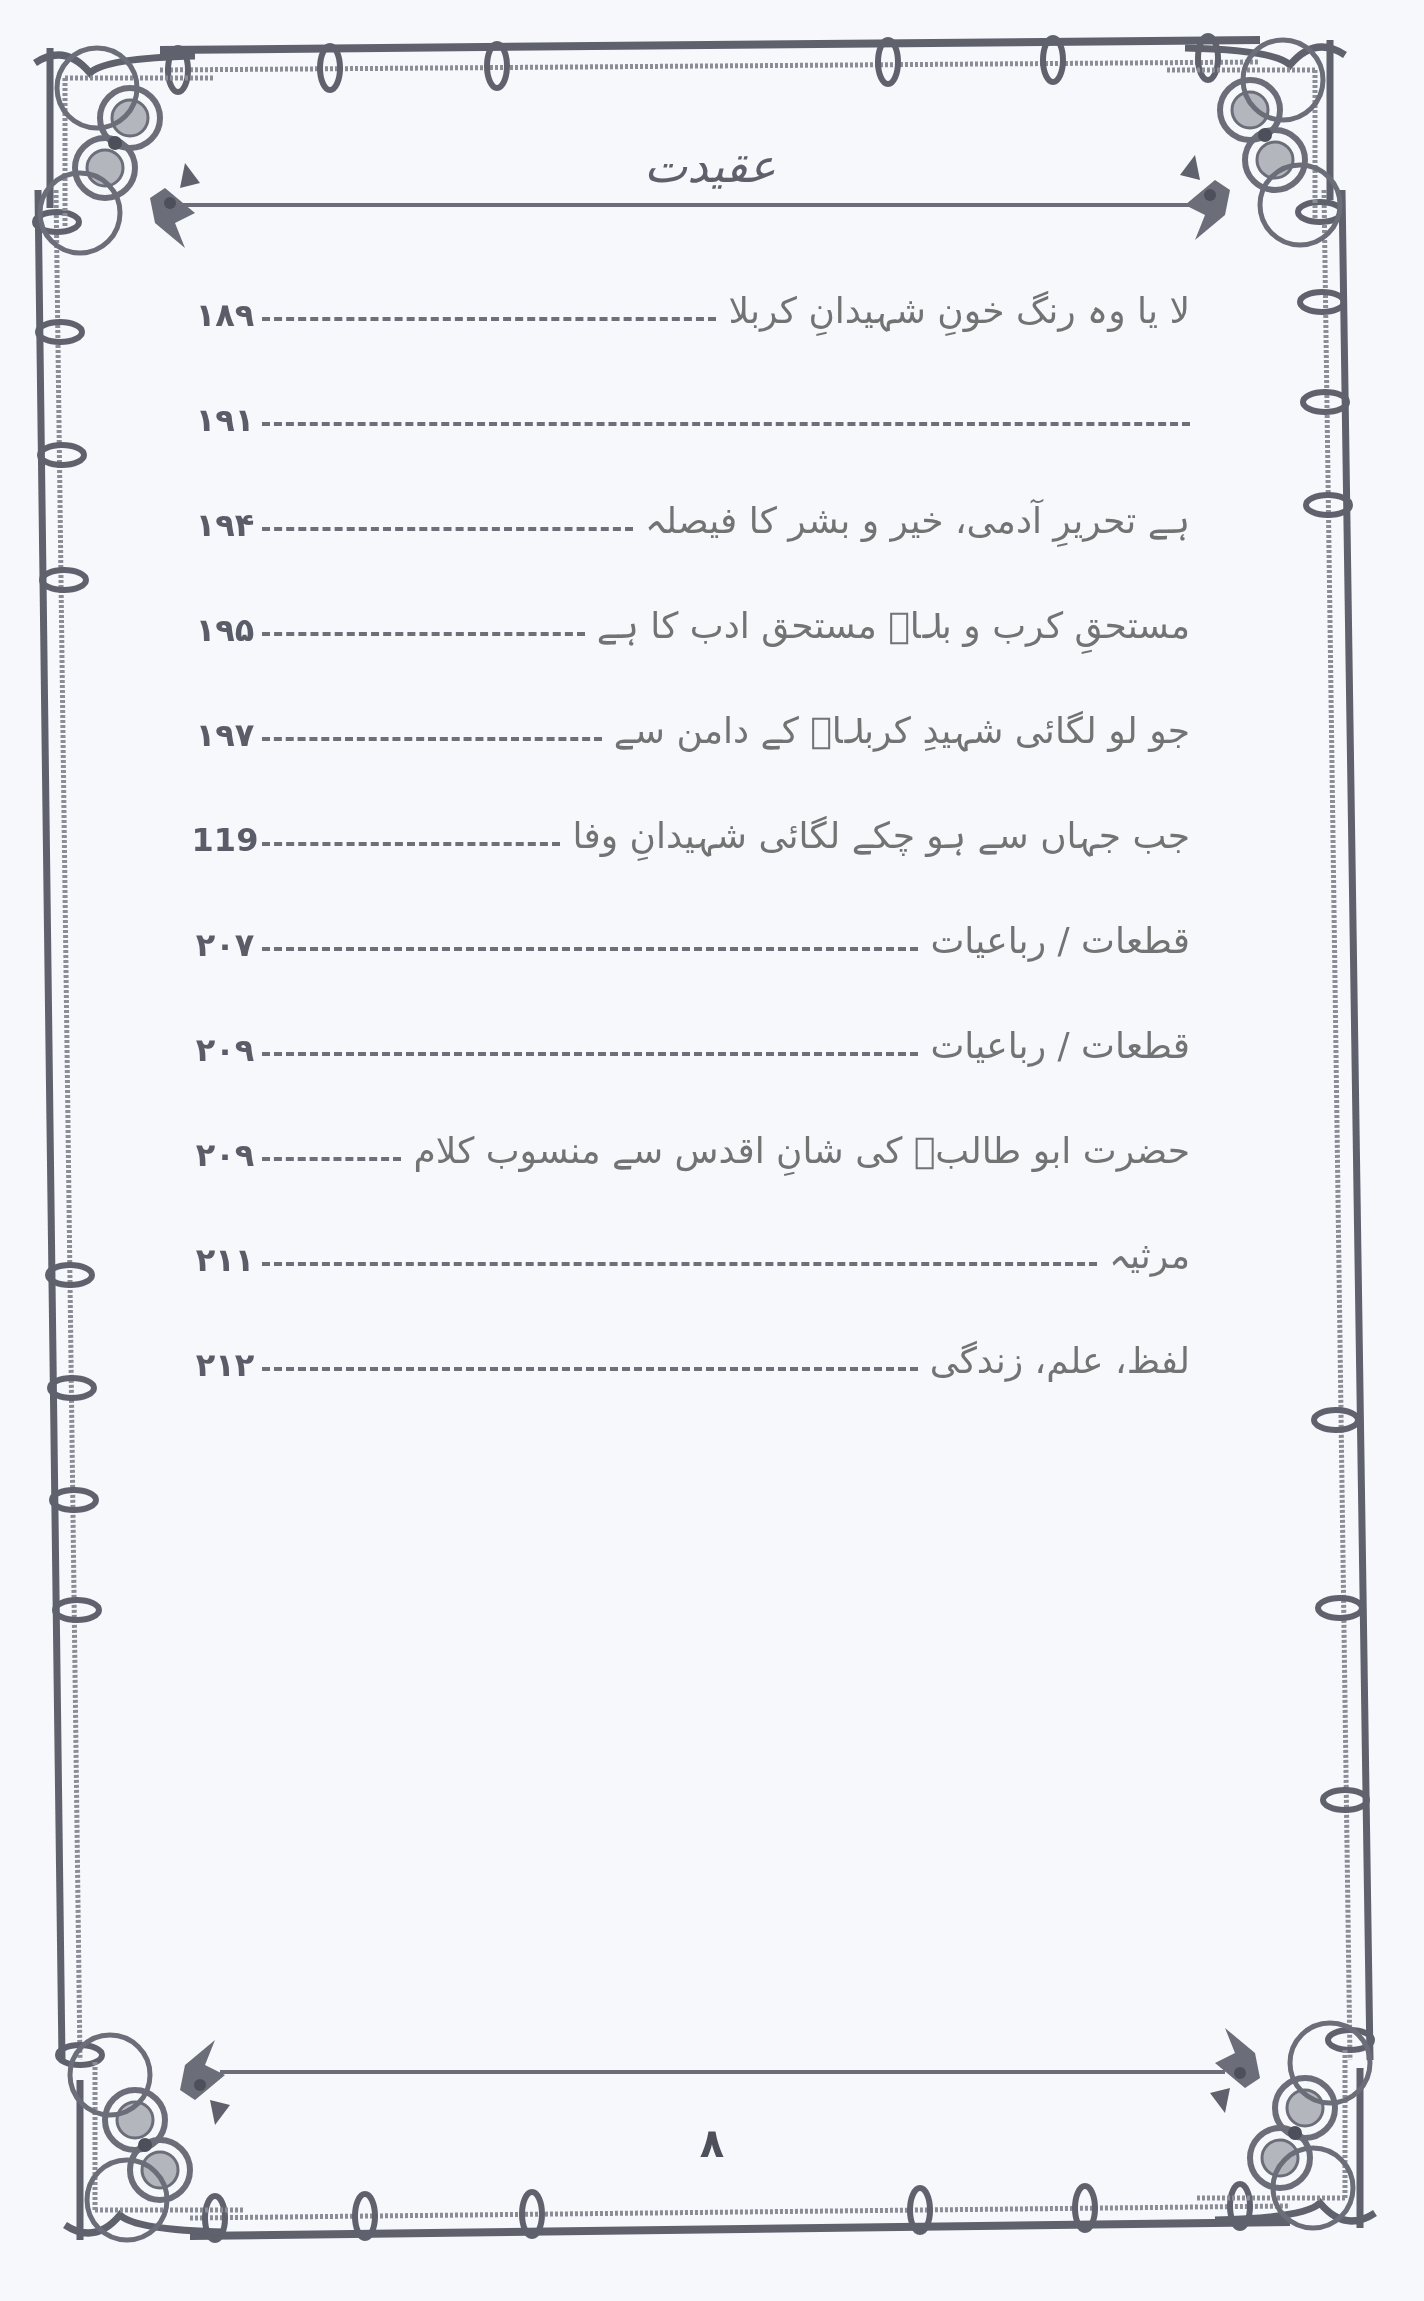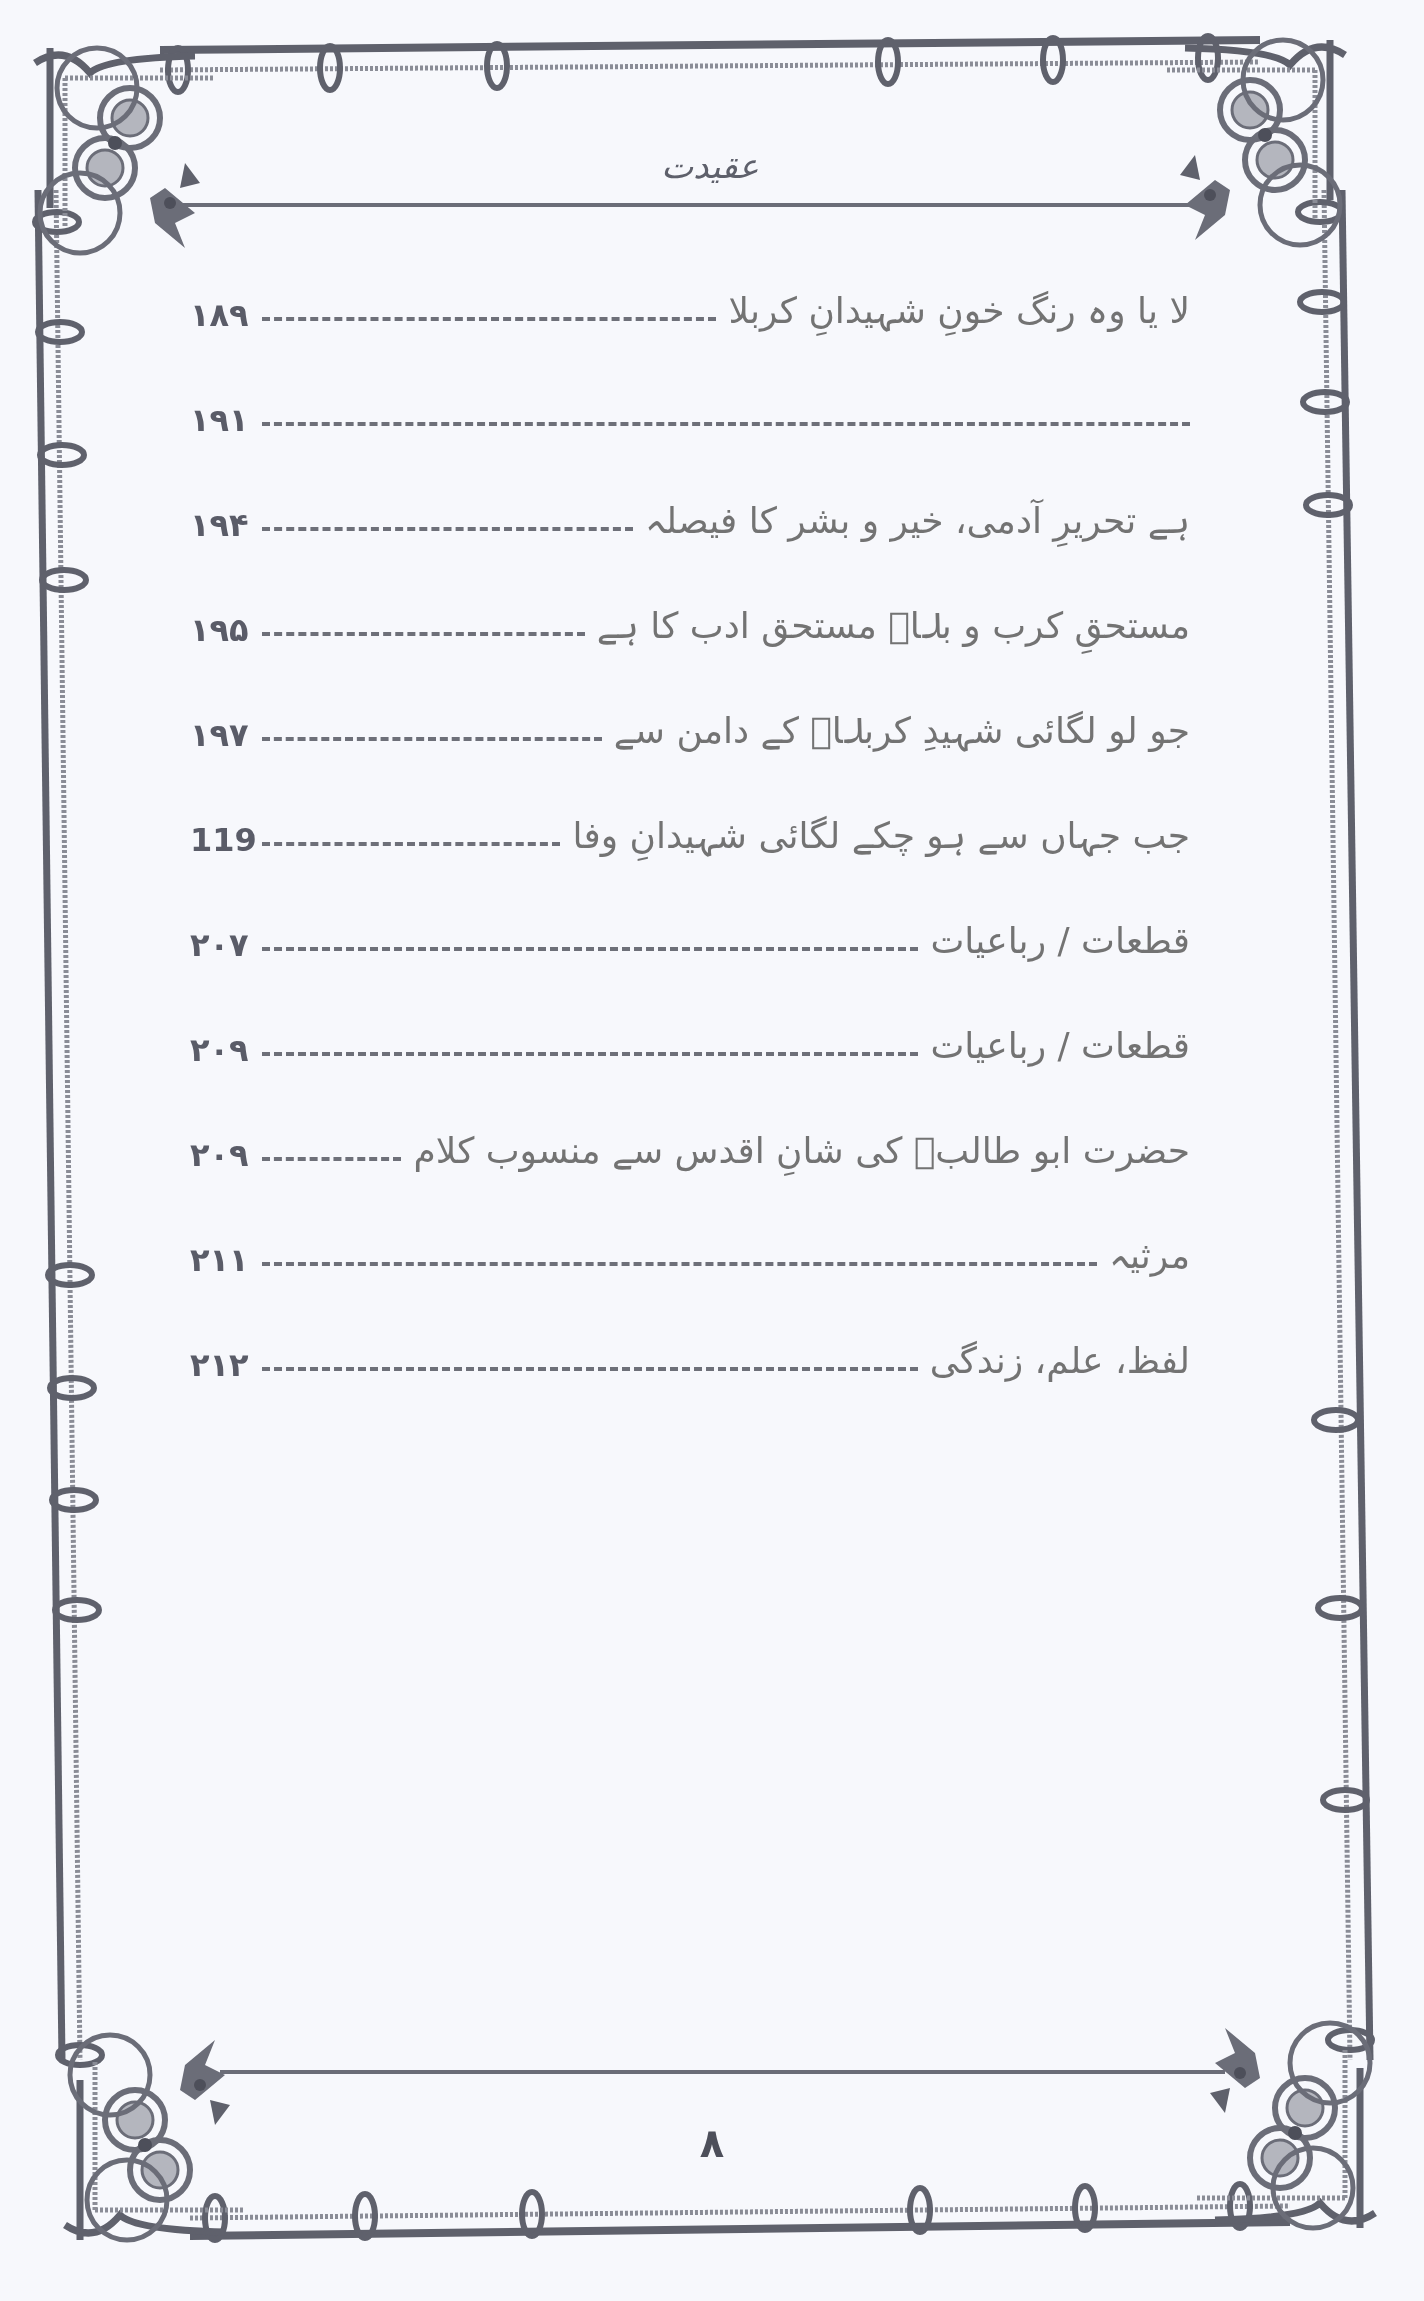--- a/index.html
+++ b/index.html
@@ -32,21 +32,21 @@
     
     .header-title {
       position: absolute;
       left: 540px;
       width: 340px;
       top: 126px;
       height: 80px;
       text-align: center;
       direction: rtl;
       font-family: "DejaVu Serif", serif;
-      font-size: 34px;
+      font-size: 46px;
       font-style: italic;
       color: #5e606b;
       line-height: 80px;
     }
     .header-rule {
       position: absolute;
       left: 180px;
       top: 203px;
       width: 1010px;
       height: 0;
@@ -83,21 +83,21 @@
     }
     .toc-page {
       flex: 0 0 auto;
       font-family: "DejaVu Sans", sans-serif;
       font-weight: bold;
       font-size: 32px;
       color: #5a5c68;
       padding-right: 2px;
       margin-top: 8px;
       min-width: 70px;
-      text-align: left;
+      text-align: center;
     }
     
     .footer-rule {
       position: absolute;
       left: 220px;
       top: 2070px;
       width: 1005px;
       height: 0;
       border-top: 4px solid #6b6d78;
     }

